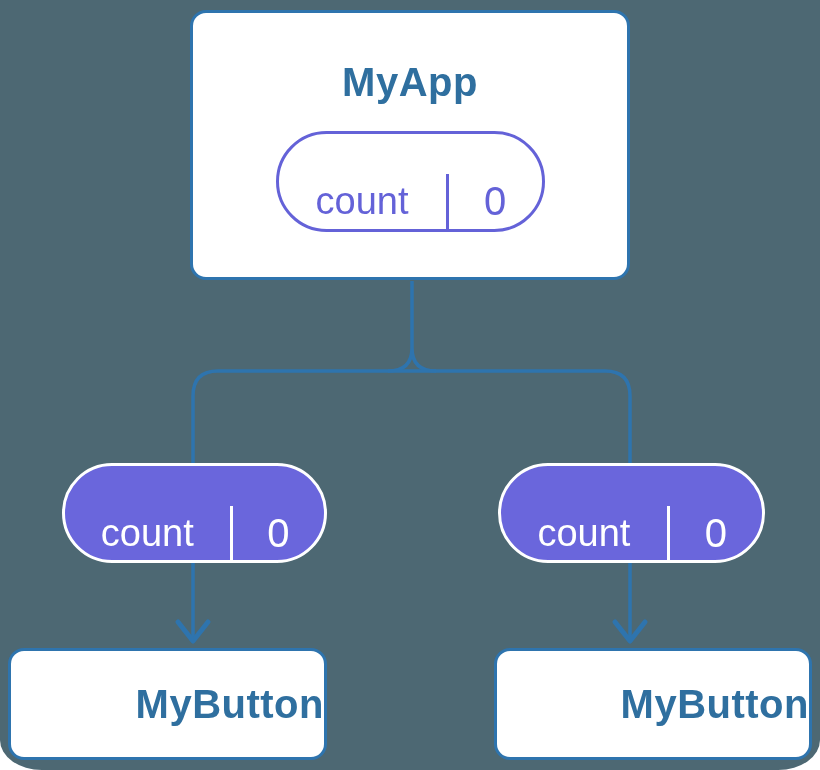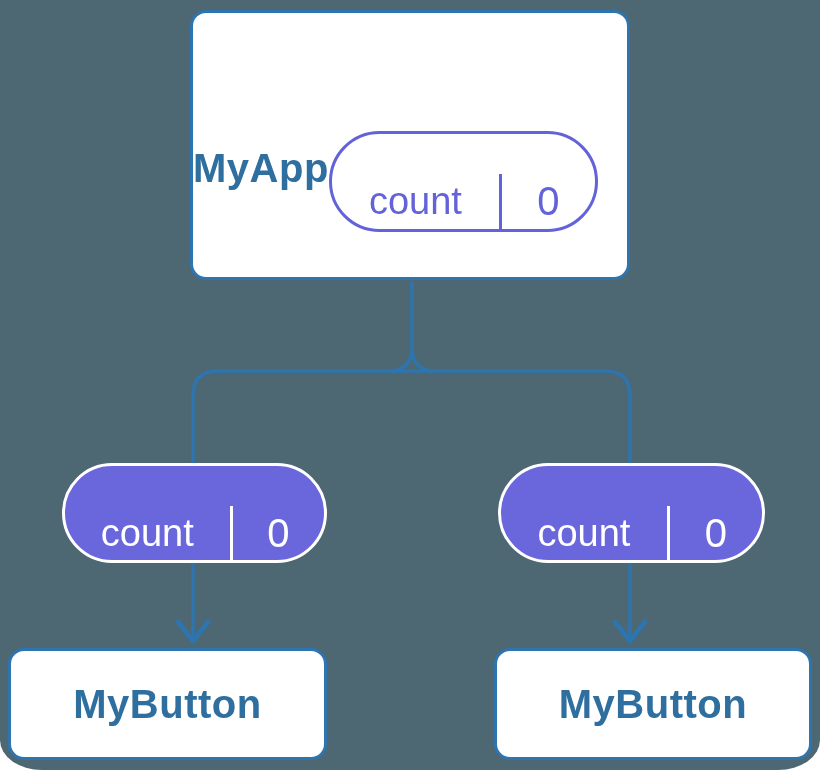--- a/index.html
+++ b/index.html
@@ -22,35 +22,35 @@
     position: absolute;
     background: #ffffff;
     border: 3px solid #2E74AE;
     border-radius: 16px;
     box-sizing: border-box;
   }
   .card-root {
     left: 190px; top: 10px;
     width: 440px; height: 270px;
     display: flex;
-    flex-direction: row;
+    flex-direction: column;
     align-items: center;
     padding-top: 46px;
   }
   .card-title {
     color: #2F6F9F;
     font-size: 40px;
     font-weight: 600;
     line-height: 46px;
     letter-spacing: 0.5px;
   }
   .card-leaf {
     display: flex;
     align-items: center;
-    justify-content: center;
+    justify-content: flex-end;
   }
   .card-leaf-left  { left: 8px;   top: 648px; width: 319px; height: 112px; }
   .card-leaf-right { left: 494px; top: 648px; width: 318px; height: 112px; }
 
   .pill {
     display: flex;
     align-items: stretch;
     border-radius: 999px;
     box-sizing: border-box;
     overflow: hidden;

